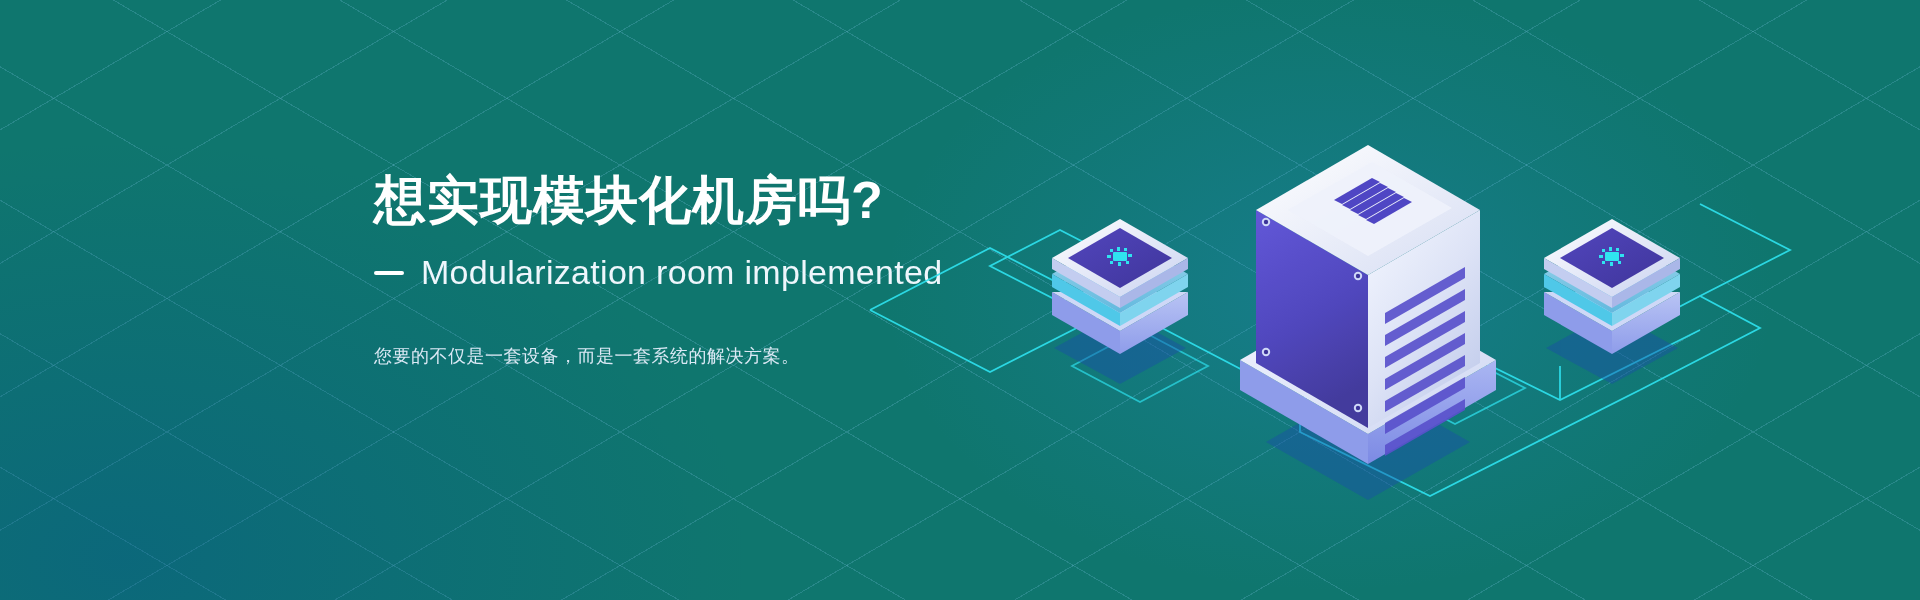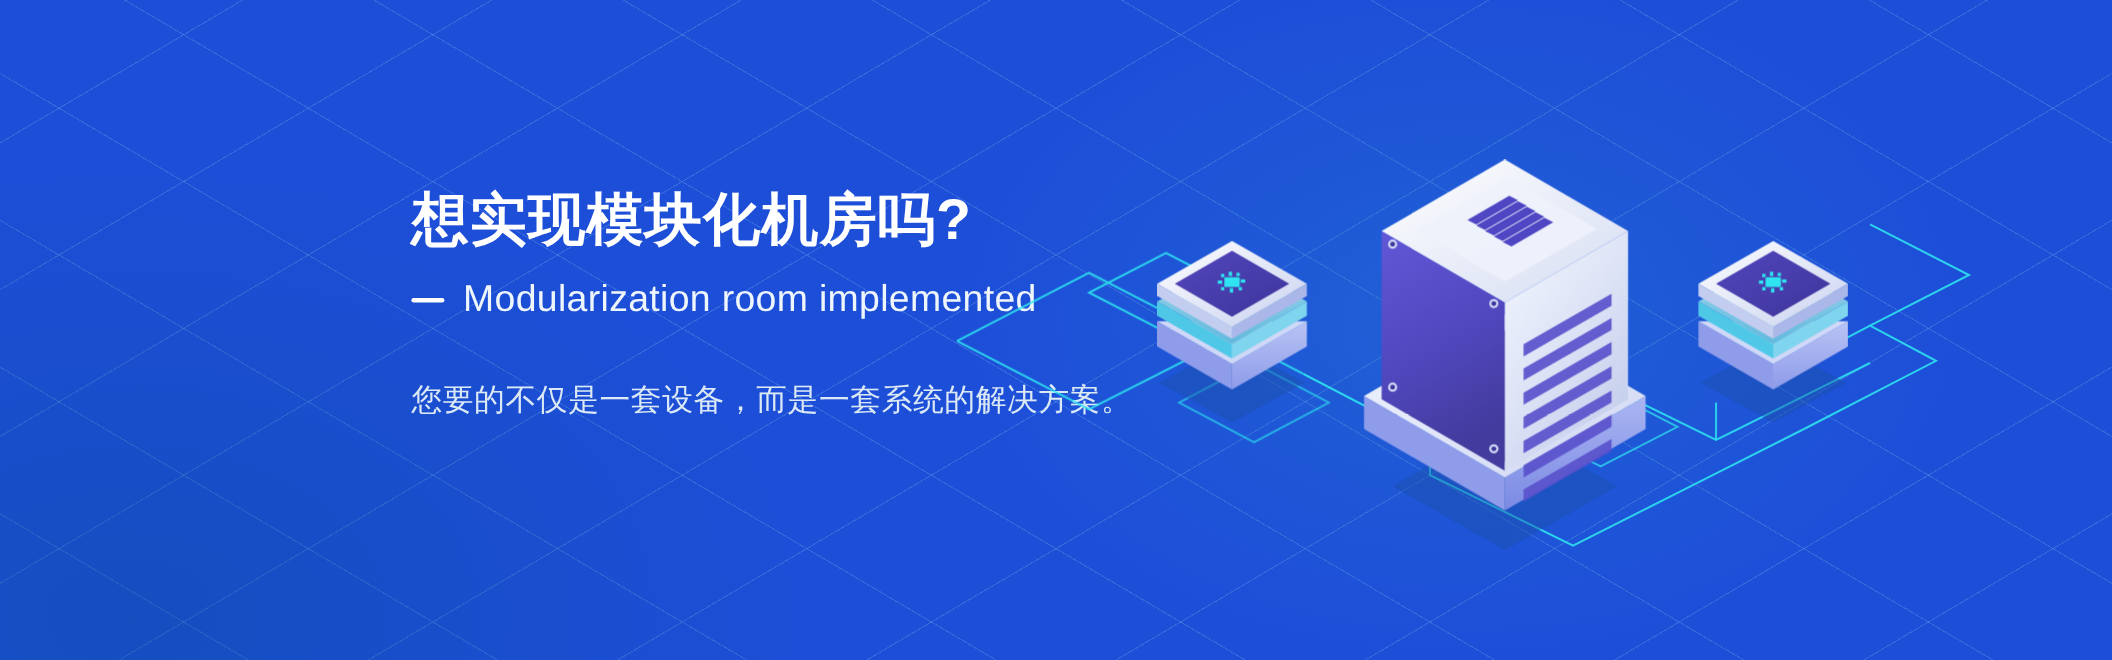--- a/index.html
+++ b/index.html
@@ -5,21 +5,21 @@
   html, body {
     margin: 0;
     padding: 0;
     background: #0a0a0a;
   }
   .banner {
     position: relative;
     width: 1920px;
     height: 600px;
     overflow: hidden;
-    background: #1d4ed8;
+    background: #0f766e;
     font-family: "Liberation Sans", "DejaVu Sans", sans-serif;
   }
 
   
   .iso-grid {
     position: absolute;
     inset: 0;
     background-image:
       repeating-linear-gradient(
         30.5deg,
@@ -77,21 +77,21 @@
   }
   .subhead {
     font-size: 34px;
     font-weight: 400;
     color: #eef6fc;
     letter-spacing: 0.3px;
     white-space: nowrap;
   }
   .body-text {
     margin-top: 50px;
-    font-size: 28px;
+    font-size: 18px;
     line-height: 1.6;
     color: #dbe9f5;
     letter-spacing: 0.5px;
     white-space: nowrap;
   }
 
   
   .illustration {
     position: absolute;
     left: 1000px;

